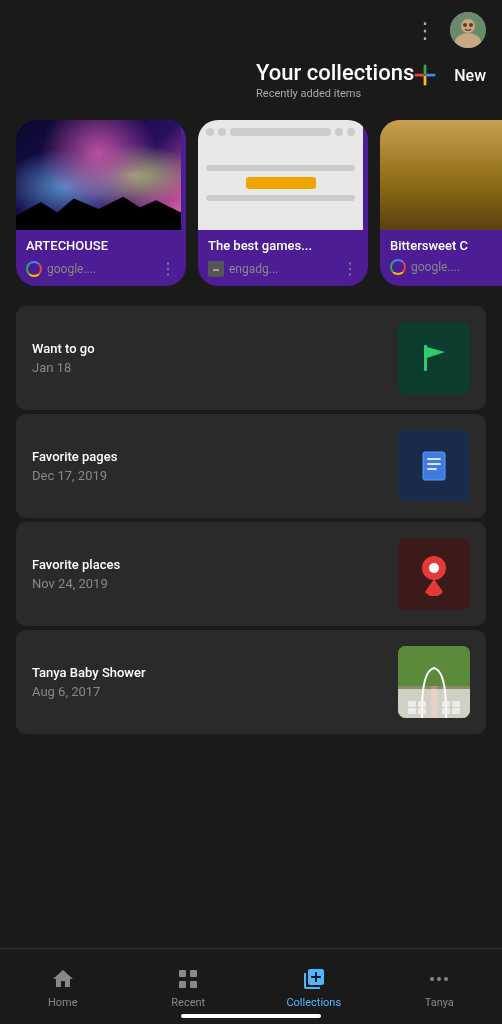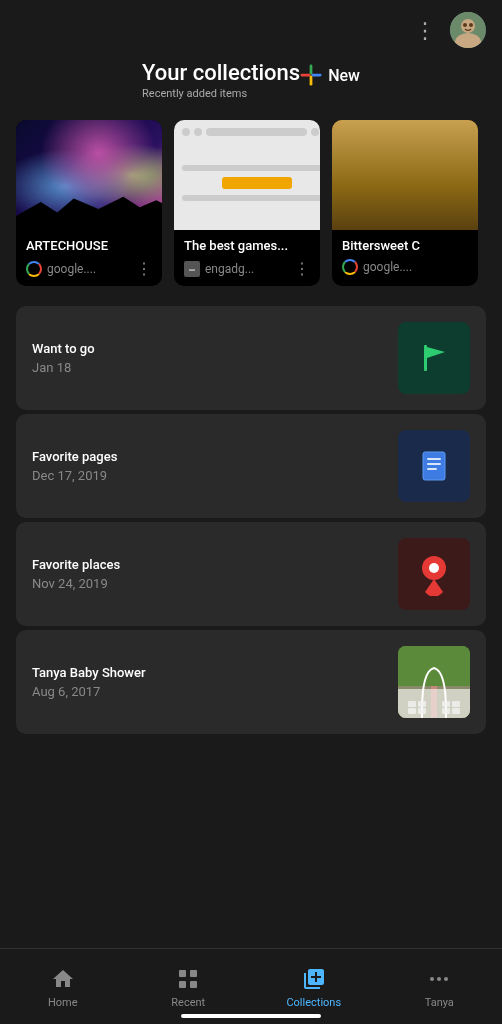--- a/index.html
+++ b/index.html
@@ -38,37 +38,37 @@
       height: 100%;
       background: linear-gradient(135deg, #8a9, #567);
       display: flex;
       align-items: center;
       justify-content: center;
       font-size: 18px;
     }
     .header {
       padding: 4px 16px 8px;
       display: flex;
-      justify-content: center;
+      justify-content: flex-end;
       align-items: flex-start;
     }
     .header-left h1 {
       font-size: 22px;
       font-weight: 500;
       color: #fff;
     }
     .header-left p {
       font-size: 11px;
       color: #aaa;
       margin-top: 2px;
     }
     .new-button {
       display: flex;
       align-items: center;
-      gap: 6px;
+      gap: 18px;
       color: #fff;
       font-size: 16px;
       font-weight: 500;
       cursor: pointer;
       padding: 4px 0;
     }
     .plus-icon {
       width: 22px;
       height: 22px;
       position: relative;
@@ -84,23 +84,23 @@
     .cards-section {
       padding: 12px 0 12px 16px;
       overflow-x: auto;
       display: flex;
       gap: 12px;
       scrollbar-width: none;
     }
     .cards-section::-webkit-scrollbar { display: none; }
     .card {
       flex-shrink: 0;
-      width: 146px;
-      background: #000000;
-      border-radius: 10px;
+      width: 170px;
+      background: #4c1d95;
+      border-radius: 20px;
       overflow: hidden;
     }
     .card-image {
       width: 165px;
       height: 110px;
       object-fit: cover;
     }
     .card-img-artechouse {
       background: linear-gradient(135deg, #0a0a2e 0%, #1a0a4e 40%, #2a1060 60%, #ff69b4 100%);
       position: relative;

